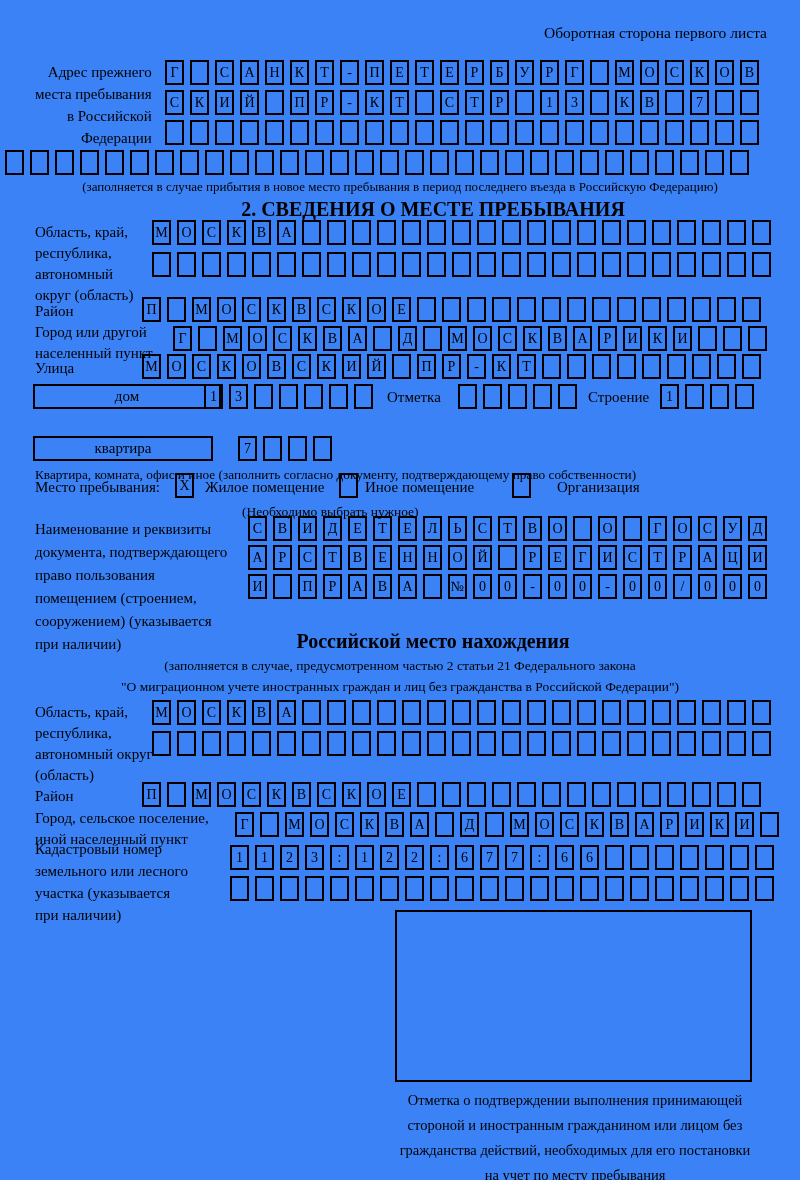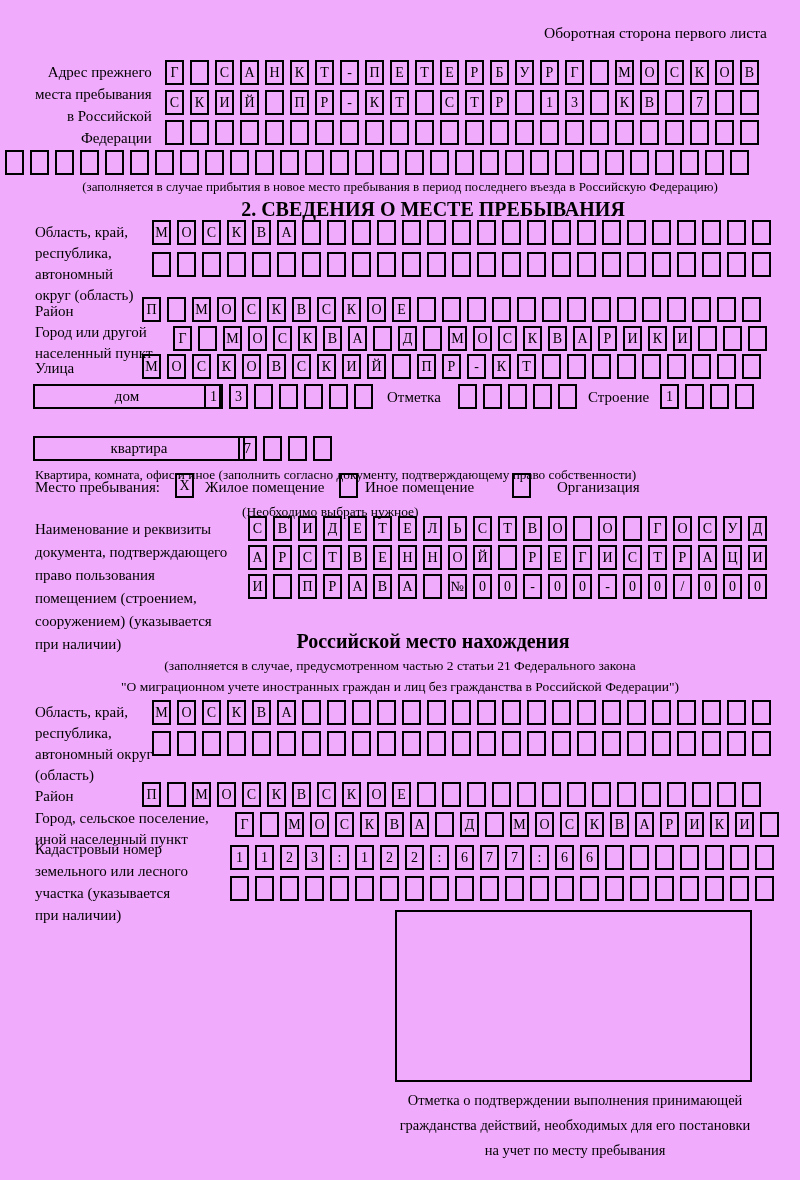--- a/index.html
+++ b/index.html
@@ -1,16 +1,16 @@
 <!DOCTYPE html>
 <html><head>
 <meta charset="utf-8">
 <style>
   html,body{margin:0;padding:0;background:#fff;}
-  .page{position:relative;width:800px;height:1180px;background:#f0abfc;color:#000;
+  .page{position:relative;width:800px;height:1180px;background:#3b82f6;color:#000;
         font-family:"Liberation Serif","DejaVu Serif",serif;}
   .abs{position:absolute;}
   .lbl{font-size:15px;line-height:21px;white-space:nowrap;}
   .lbl2{font-size:15px;line-height:22px;white-space:nowrap;text-align:right;}
   .note{font-size:13px;white-space:nowrap;}
   .center{left:0;width:800px;text-align:center;}
   .title{font-size:20px;font-weight:bold;margin-left:33px;}
   .grid{display:flex;gap:6px;}
   .cell{box-sizing:border-box;flex:0 0 auto;display:inline-block;width:19px;height:25px;
         border:2px solid #000;font-size:14px;line-height:21px;text-align:center;overflow:hidden;}
@@ -315,21 +315,21 @@
       <span class="cell"></span>
     </div>
   <div class="abs lbl" style="left:588px;top:387px">Строение</div>
   <div class="abs grid" style="left:660px;top:384px">
       <span class="cell">1</span>
       <span class="cell"></span>
       <span class="cell"></span>
       <span class="cell"></span>
     </div>
 
-  <div class="abs wbox" style="left:33px;top:436px;width:212px">квартира</div>
+  <div class="abs wbox" style="left:33px;top:436px;width:180px">квартира</div>
   <div class="abs grid" style="left:238px;top:436px">
       <span class="cell">7</span>
       <span class="cell"></span>
       <span class="cell"></span>
       <span class="cell"></span>
     </div>
   <div class="abs note" style="left:35px;top:467px;font-size:13.3px">Квартира, комната, офис и иное (заполнить согласно документу, подтверждающему право собственности)</div>
 
   <div class="abs lbl" style="left:35px;top:477px">Место пребывания:</div>
   <span class="abs cell" style="left:175px;top:473px">X</span>
@@ -592,17 +592,18 @@
       <span class="cell"></span>
       <span class="cell"></span>
       <span class="cell"></span>
       <span class="cell"></span>
       <span class="cell"></span>
     </div>
 
   <div class="abs stamp" style="left:395px;top:910px;width:357px;height:172px"></div>
   <div class="abs cap" style="left:385px;top:1088px;width:380px">
     <div>Отметка о подтверждении выполнения принимающей</div>
+    <div>стороной и иностранным гражданином или лицом без</div>
     <div>гражданства действий, необходимых для его постановки</div>
     <div>на учет по месту пребывания</div>
   </div>
 
 </div>
 
 </body></html>

